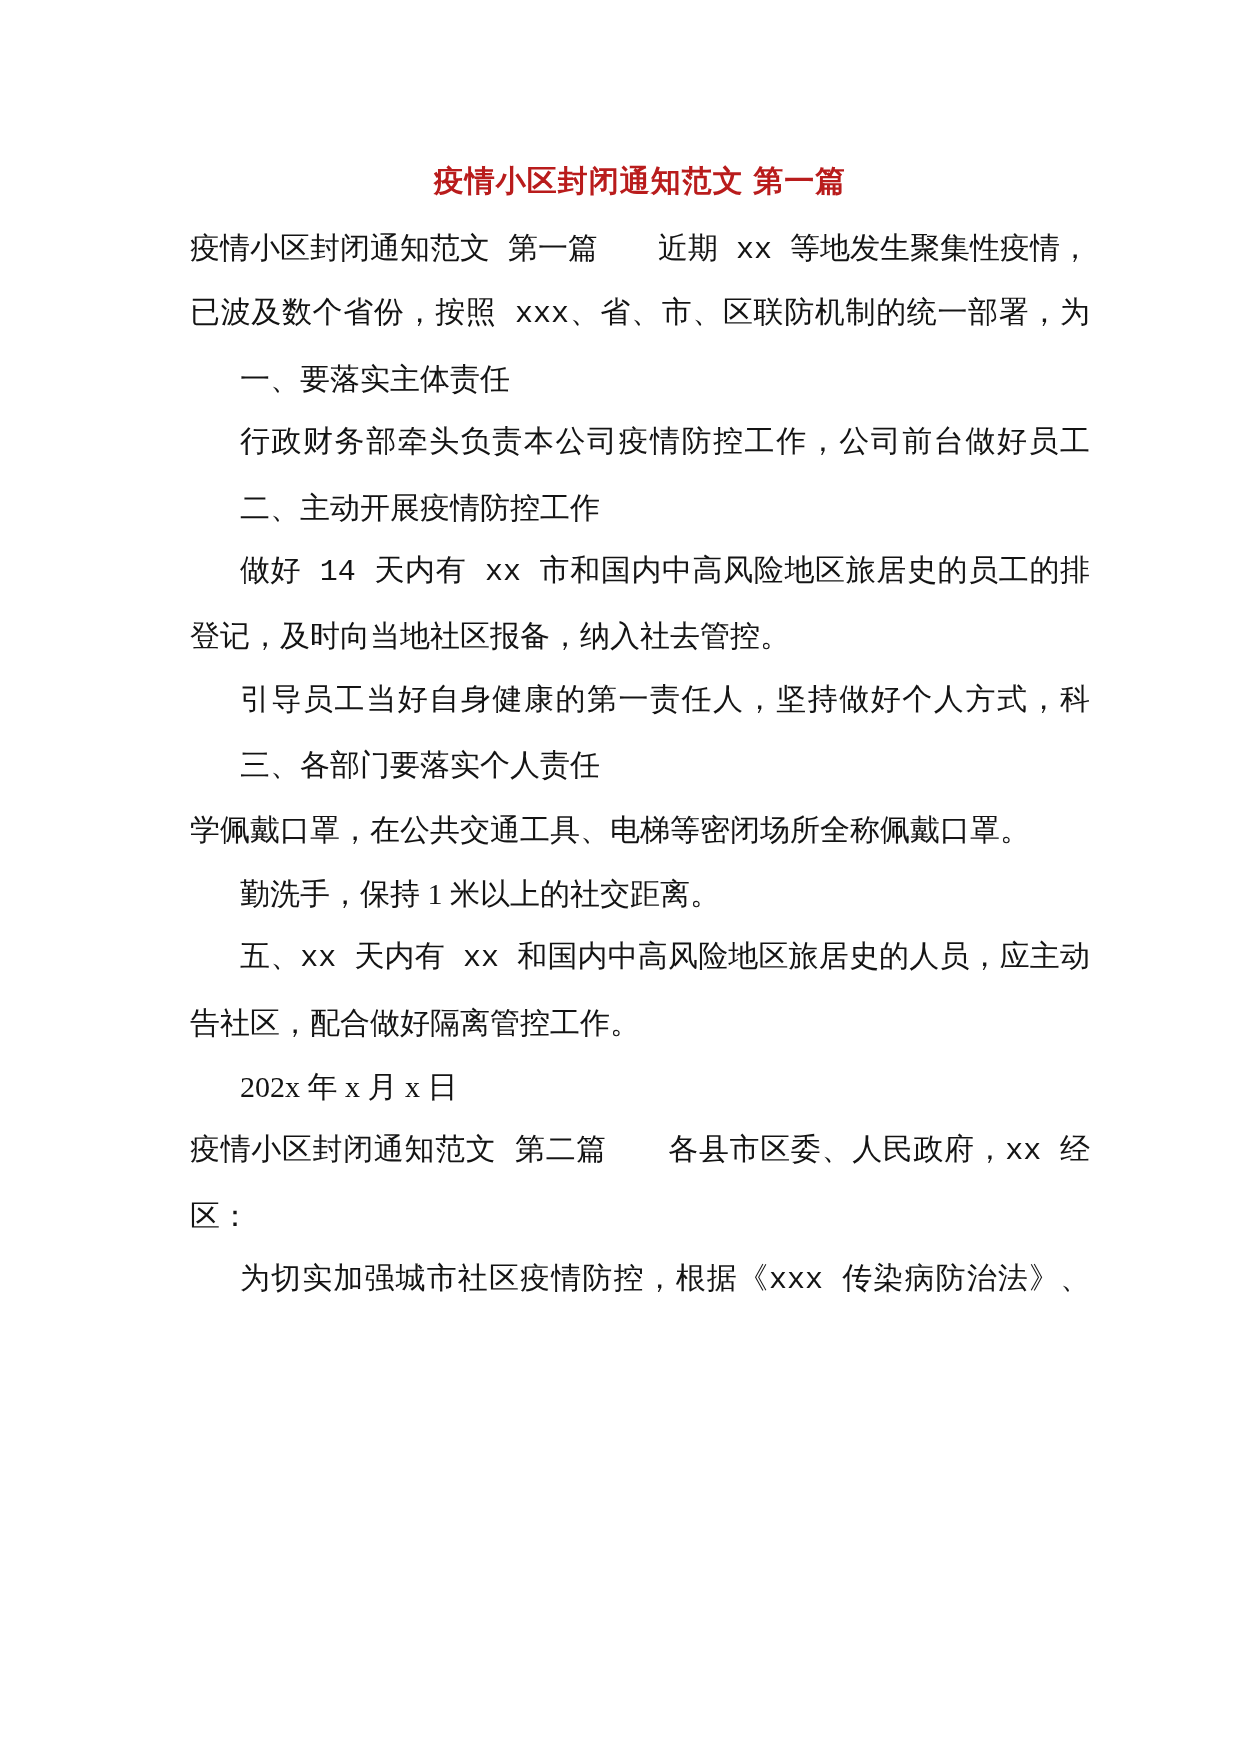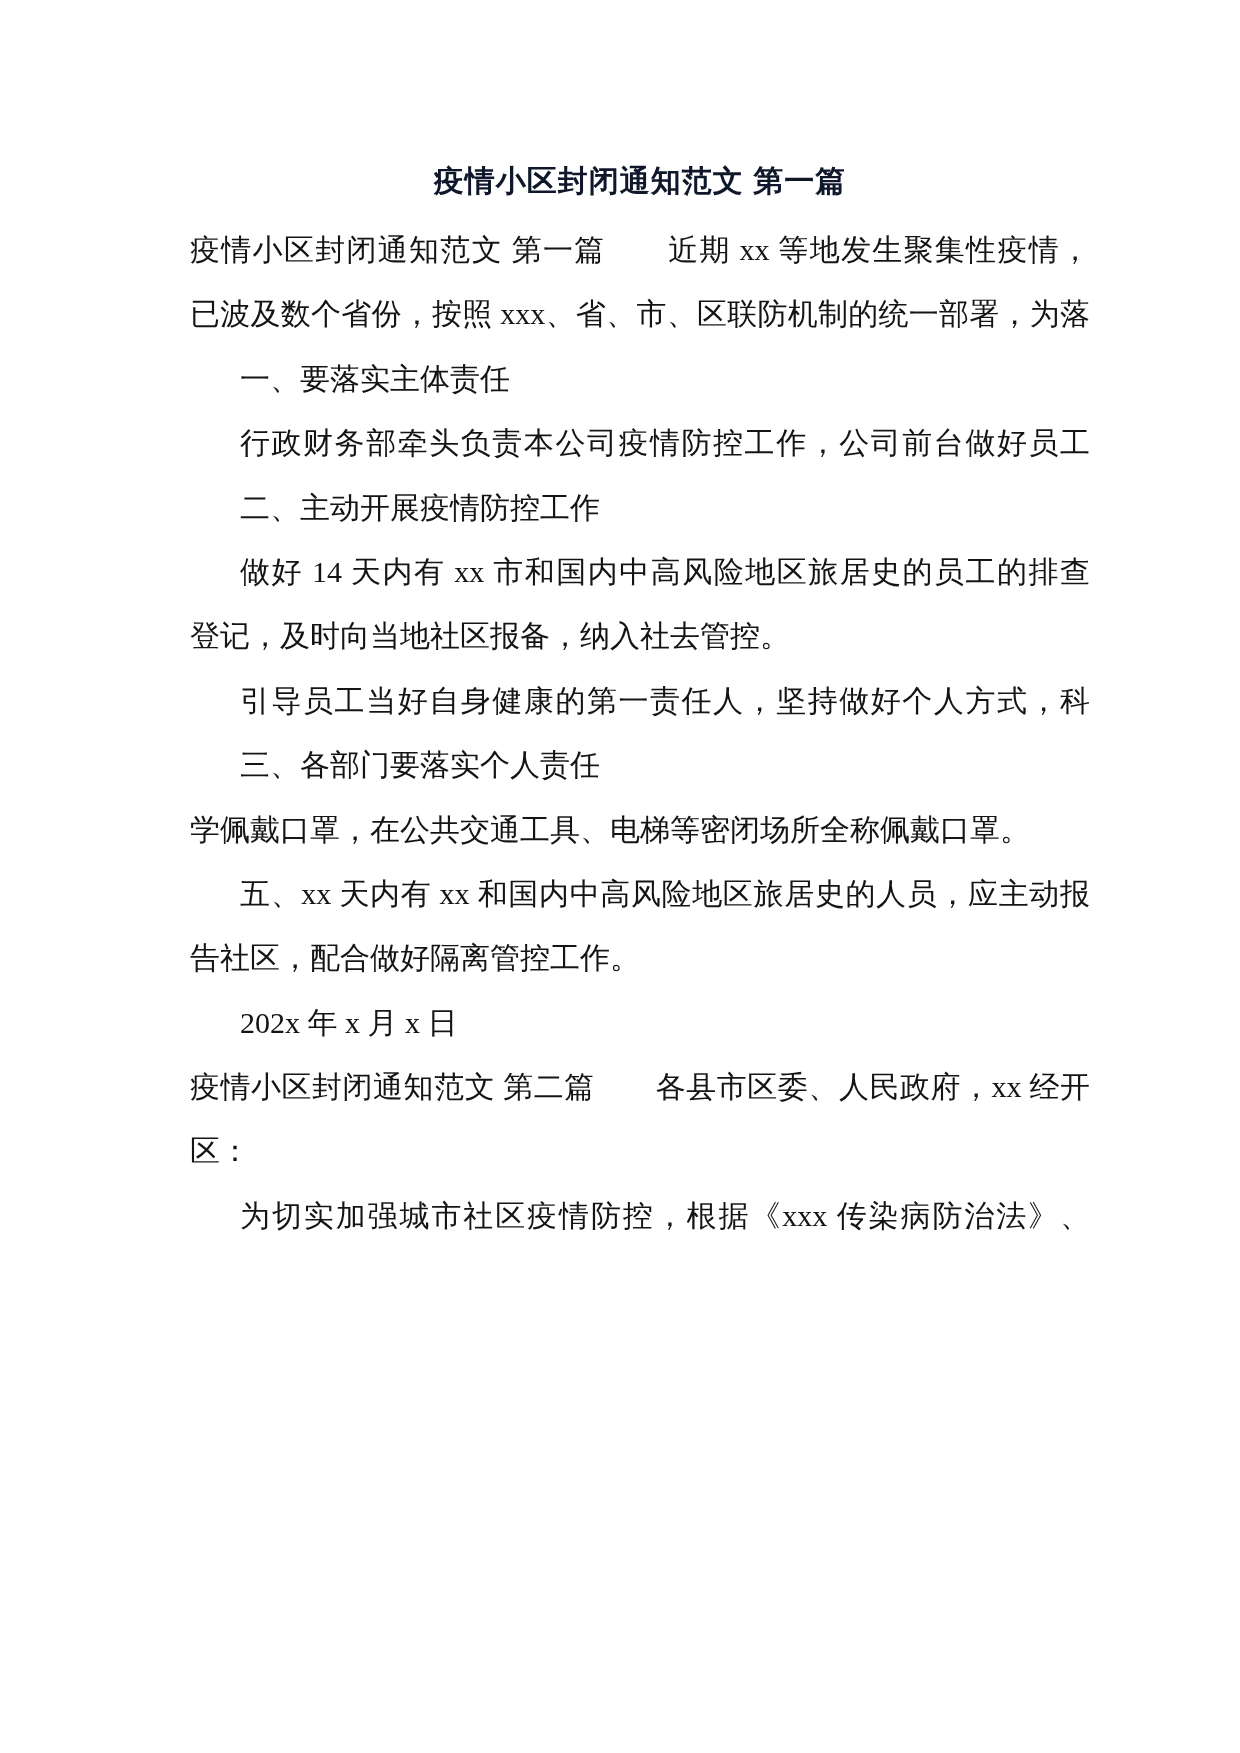--- a/index.html
+++ b/index.html
@@ -41,41 +41,43 @@
     line-height: 64.4px;
     overflow: hidden;
     white-space: nowrap;
     text-align: left;
   }
   .line.fill {
     white-space: normal;
     text-align: justify;
     text-align-last: justify;
     text-justify: inter-ideograph;
+    font-family: Liberation Mono, monospace;
   }
   .line.indent {
     text-indent: 50px;
   }
 </style>
 </head>
 <body>
 
 <div class="page" style="background: rgb(255, 255, 255);">
-  <div class="doc-title" style="color: #0f172a;">疫情小区封闭通知范文 第一篇</div>
+  <div class="doc-title" style="color: #b91c1c;">疫情小区封闭通知范文 第一篇</div>
   <div class="doc-body" style="color: rgb(20, 20, 20);">
       <div class="line fill">疫情小区封闭通知范文 第一篇　　近期 xx 等地发生聚集性疫情，</div>
       <div class="line fill">已波及数个省份，按照 xxx、省、市、区联防机制的统一部署，为落</div>
       <div class="line indent">一、要落实主体责任</div>
       <div class="line indent fill">行政财务部牵头负责本公司疫情防控工作，公司前台做好员工</div>
       <div class="line indent">二、主动开展疫情防控工作</div>
       <div class="line indent fill">做好 14 天内有 xx 市和国内中高风险地区旅居史的员工的排查</div>
       <div class="line">登记，及时向当地社区报备，纳入社去管控。</div>
       <div class="line indent fill">引导员工当好自身健康的第一责任人，坚持做好个人方式，科</div>
       <div class="line indent">三、各部门要落实个人责任</div>
       <div class="line">学佩戴口罩，在公共交通工具、电梯等密闭场所全称佩戴口罩。</div>
+      <div class="line indent">勤洗手，保持 1 米以上的社交距离。</div>
       <div class="line indent fill">五、xx 天内有 xx 和国内中高风险地区旅居史的人员，应主动报</div>
       <div class="line">告社区，配合做好隔离管控工作。</div>
       <div class="line indent">202x 年 x 月 x 日</div>
       <div class="line fill">疫情小区封闭通知范文 第二篇　　各县市区委、人民政府，xx 经开</div>
       <div class="line">区：</div>
       <div class="line indent fill">为切实加强城市社区疫情防控，根据《xxx 传染病防治法》、《xxx</div>
     </div>
 </div>
 
 </body></html>

